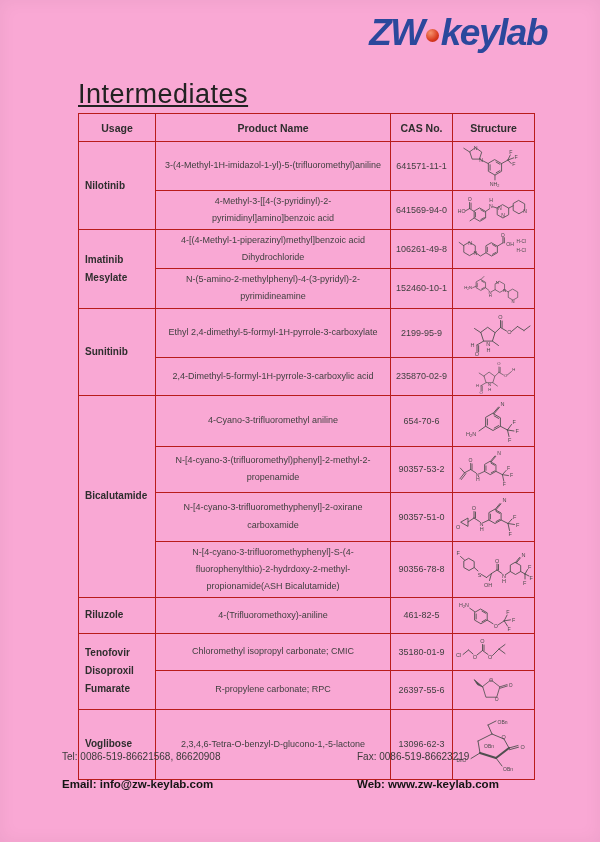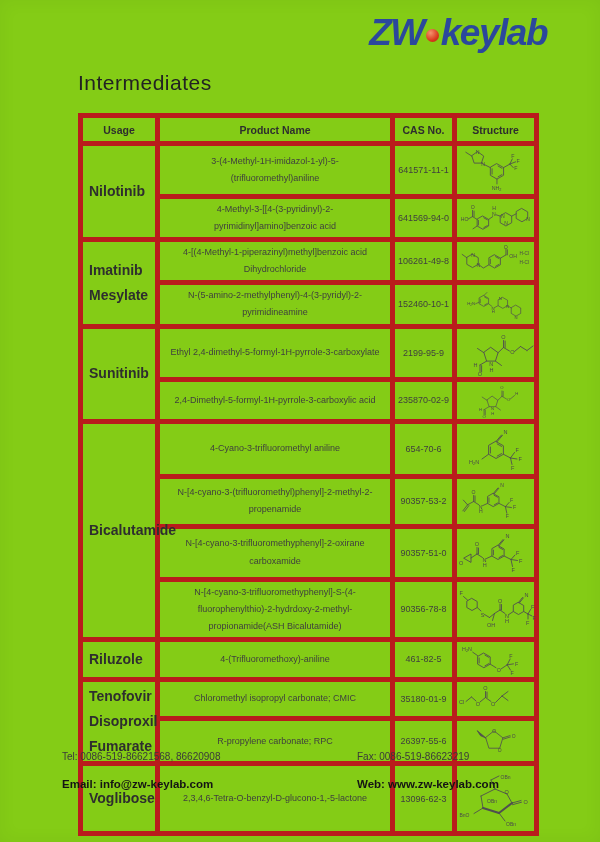--- a/index.html
+++ b/index.html
@@ -4,51 +4,51 @@
 <style>
   html,body { margin:0; padding:0; }
   body {
     width:600px; height:842px;
     background:#f1f1ef;
     font-family:"Liberation Sans", sans-serif;
     color:#3b3b3b;
   }
   .page {
     position:relative; width:600px; height:842px;
-    background:#84cc16; overflow:hidden;
+    background:#f9a8d4; overflow:hidden;
     box-shadow:inset 0 0 18px rgba(0,0,0,0.05);
   }
   
   .logo {
     position:absolute; top:12px; right:53px;
     font-weight:bold; font-style:italic; font-size:37px;
     color:#2b489c; letter-spacing:-1.5px; white-space:nowrap;
   }
   .logo .dot {
     display:inline-block; width:13px; height:13px; border-radius:50%;
     background:radial-gradient(circle at 35% 30%, #f5936d 0%, #d93a1e 60%, #b02410 100%);
     margin:0 2px; transform:translateY(-3px);
   }
   
   .title {
-    position:absolute; left:78px; top:71px;
-    font-size:21px; color:#222; letter-spacing:0.5px;
+    position:absolute; left:78px; top:79px;
+    font-size:27px; color:#222; letter-spacing:0.5px;text-decoration:underline;
   }
   
   table.products {
     position:absolute; left:78px; top:113px;
     width:456px; border-collapse:collapse; table-layout:fixed;
   }
   table.products th, table.products td {
-    border:5px solid #b91c1c; vertical-align:middle;
+    border:1px solid #b91c1c; vertical-align:middle;
   }
   col.c-usage{width:77px;} col.c-name{width:235px;} col.c-cas{width:62px;} col.c-struct{width:82px;}
   tr.hdr { height:28px; }
   th { font-size:10.5px; font-weight:bold; color:#2e2e2e; text-align:center; }
-  td.usage { font-size:14px; font-weight:bold; color:#2e2e2e; padding:2px 3px 2px 6px; text-align:left; line-height:1.8; }
+  td.usage { font-size:10px; font-weight:bold; color:#2e2e2e; padding:2px 3px 2px 6px; text-align:left; line-height:1.8; }
   td.pname { font-size:9px; color:#3f3f3f; padding:2px 8px; text-align:center; line-height:1.9; }
   td.cas   { font-size:9px; color:#3f3f3f; text-align:center; padding:0 2px; }
   td.struct{ text-align:center; padding:1px; }
   tr.r1{height:47px;} tr.r2{height:33px;margin-left:28px;} tr.r3{height:36px;} tr.r4{height:33px;}
   tr.r5{height:48px;} tr.r6{height:37px;} tr.r7{height:50px;} tr.r8{height:45px;}
   tr.r9{height:48px;} tr.r10{height:47px;} tr.r11{height:35px;} tr.r12{height:37px;}
   tr.r13{height:38px;} tr.r14{height:70px;}
   
   .mol { display:block; margin:0 auto; }
   .mol line, .mol polygon, .mol polyline { fill:none; stroke:#4f4f4f; stroke-width:0.9; stroke-linecap:round; stroke-linejoin:round; }

